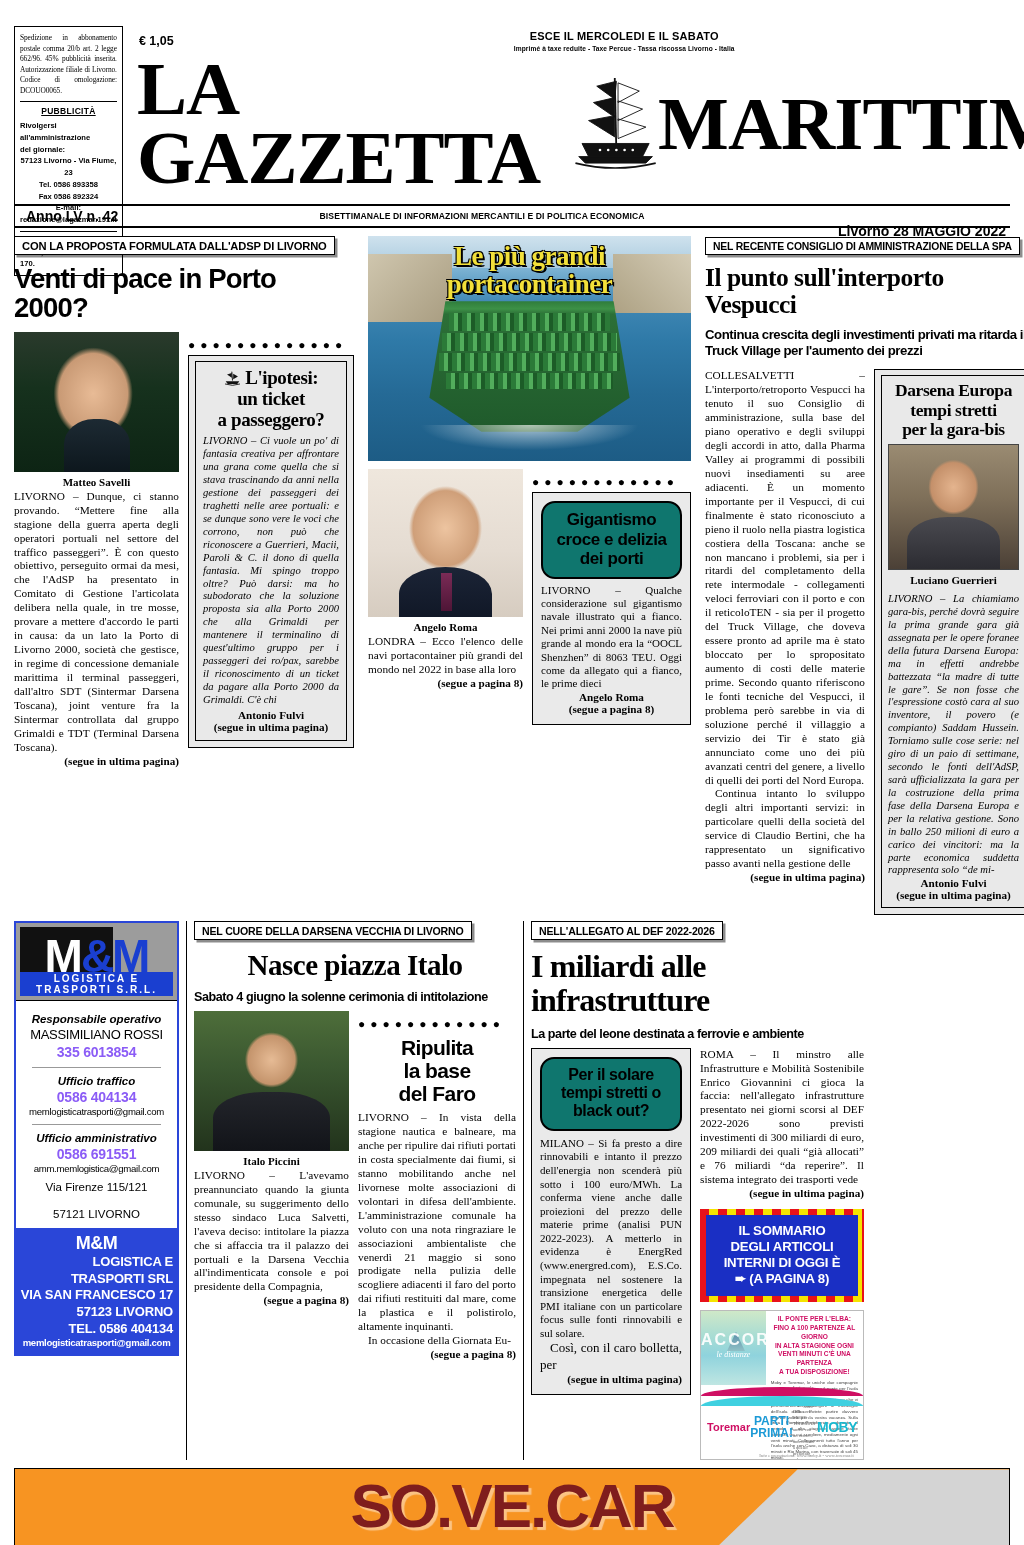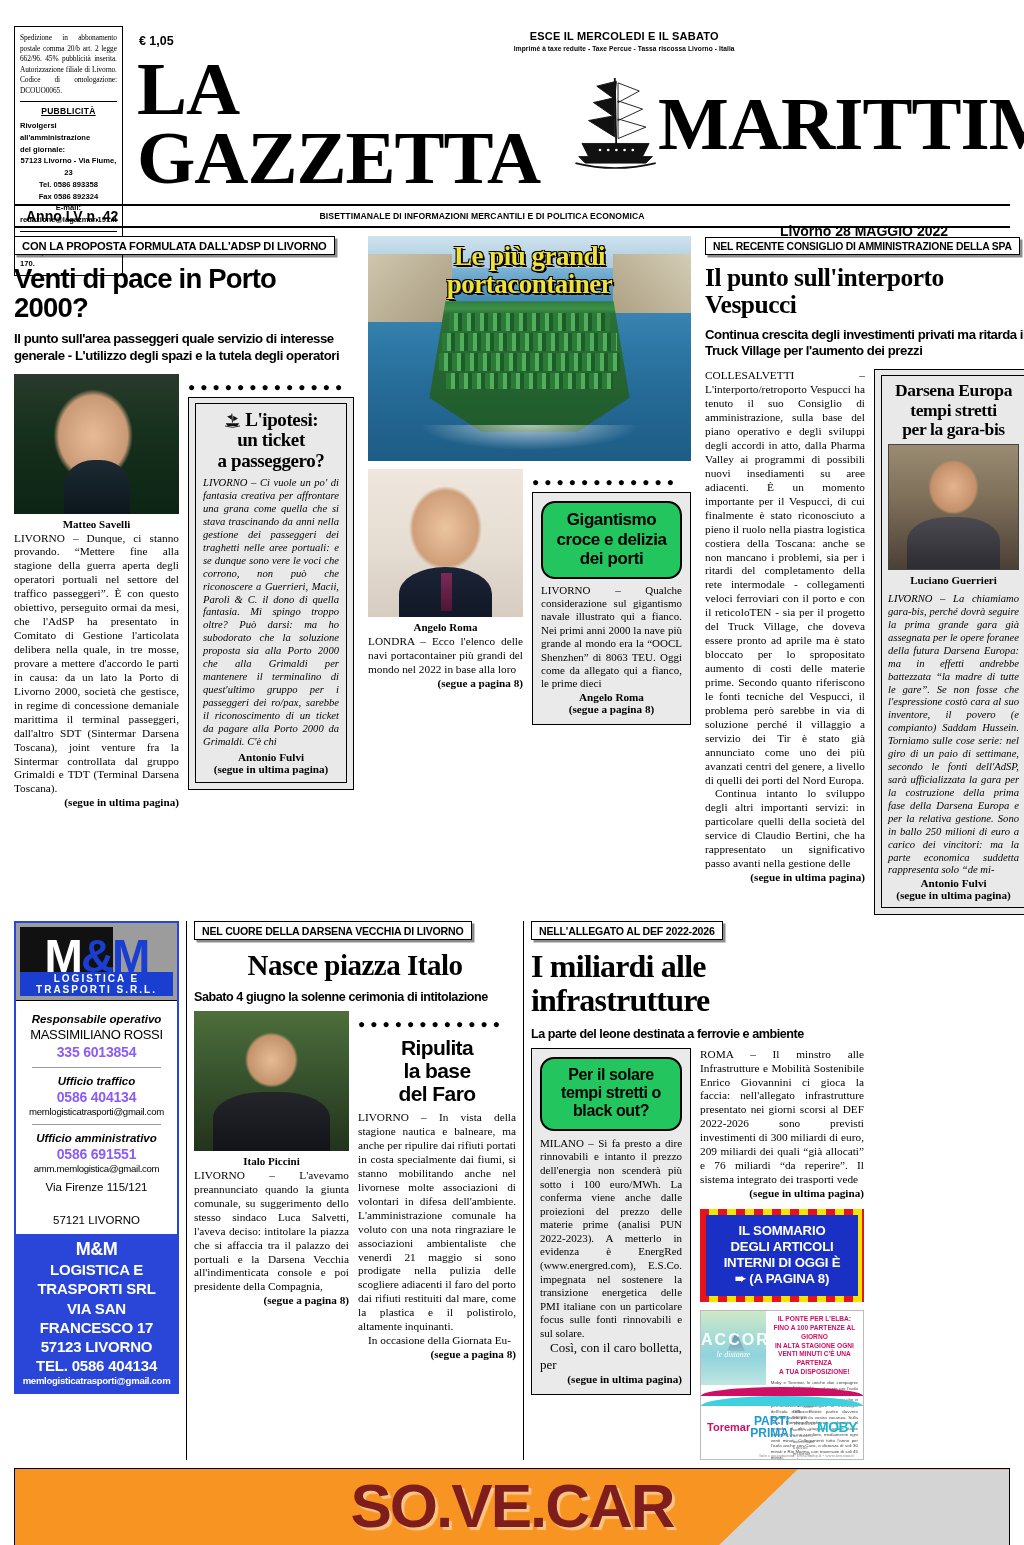--- a/index.html
+++ b/index.html
@@ -30,21 +30,21 @@
 
   .logo-row { display:flex; align-items:center; justify-content:center; margin-top:2px; position:relative; }
   .logo-word { font-family:"Liberation Serif", serif; font-weight:bold; font-size:75px; line-height:0.92; letter-spacing:-1px; }
   .logo-word.left { margin-right:6px; }
   .logo-ship { width:120px; height:118px; margin:0 -4px; }
 
   .mast-bottom { display:flex; align-items:center; border-top:2.5px solid #000; border-bottom:2.5px solid #000; margin-top:4px; height:24px;
                  font-family:"Liberation Sans", sans-serif; }
   .mast-bottom .anno { font-weight:bold; font-size:14px; padding-left:12px; width:170px; }
   .mast-bottom .mid { flex:1; text-align:center; font-size:8.6px; font-weight:bold; letter-spacing:0.1px; }
-  .mast-bottom .date { font-weight:bold; font-size:14px; width:230px; padding-right:4px;margin-top:29px; }
+  .mast-bottom .date { font-weight:bold; font-size:14px; text-align:right; width:230px; padding-right:4px;margin-top:29px; }
 
   
   .kicker { display:inline-block; border:1.5px solid #000; background:#fff; padding:3px 7px 2px;
             font-family:"Liberation Sans", sans-serif; font-weight:bold; font-size:11.2px; letter-spacing:-0.2px;
             box-shadow:2.5px 2.5px 0 rgba(0,0,0,0.45); }
   .headline { font-family:"Liberation Sans", sans-serif; font-weight:bold; font-size:26px; letter-spacing:-0.8px; line-height:1.05; margin:10px 0 8px; }
   .headline.serif { font-family:"Liberation Serif", serif; font-size:30px; letter-spacing:-0.5px; }
   .subhead { font-family:"Liberation Sans", sans-serif; font-weight:bold; font-size:13.2px; line-height:1.28; letter-spacing:-0.45px; }
   .dots { font-size:12px; letter-spacing:5px; line-height:1; color:#000; margin:7px 0 6px; overflow:hidden; white-space:nowrap; }
   .body-txt { font-size:11.3px; line-height:1.235; text-align:justify; hyphens:auto; }
@@ -100,21 +100,21 @@
       font-weight:bold; font-size:27px; line-height:1.05; color:#f2e03a; letter-spacing:-0.5px;
       text-shadow:2px 2px 0 #000, -1px -1px 0 #000, 1px -1px 0 #000, -1px 1px 0 #000; }
 
   
   .boxart { border:1.5px solid #000; background:#e9e9e9; padding:5px 6px 6px; }
   .boxart .inner { border:1px solid #000; background:#e9e9e9; padding:6px 7px 7px; }
   .box-title { text-align:center; font-family:"Liberation Serif", serif; font-weight:bold; font-size:19px; line-height:1.1; letter-spacing:-0.4px; }
   .box-body { font-size:10.6px; line-height:1.22; text-align:justify; font-style:italic; margin-top:5px; }
   .box-body.up { font-style:normal; }
 
-  .rndbox { border:2.2px solid #000; border-radius:14px; background:#22c55e; padding:7px 6px 8px; text-align:center;
+  .rndbox { border:2.2px solid #000; border-radius:14px; background:#0f766e; padding:7px 6px 8px; text-align:center;
      font-family:"Liberation Sans", sans-serif; font-weight:bold; font-size:17px; line-height:1.15; letter-spacing:-0.4px; }
   .framedbox { border:1.6px solid #000; background:#eaeaea; padding:8px 8px 9px; }
 
   
   .mm-ad { border:2px solid #2a46d8; background:#fff; font-family:"Liberation Sans", sans-serif; }
   .mm-logo { background:#9c9c9c; border-bottom:1px solid #000; padding:4px 3px 2px; position:relative; height:78px; }
   .mm-logo .blk { position:absolute; left:4px; top:4px; width:58%; height:52px; background:#111; }
   .mm-logo .mtxt { position:absolute; left:0; right:0; top:10px; text-align:center; font-size:46px; font-weight:bold;
       line-height:1; letter-spacing:-2px; }
   .mm-logo .m1 { color:#fff; }
@@ -124,21 +124,21 @@
       font-size:10px; font-weight:bold; letter-spacing:2px; text-align:center; padding:1px 0; }
   .mm-body { padding:7px 6px 6px; text-align:center; }
   .mm-it { font-style:italic; font-size:11.5px; font-weight:bold; margin-top:5px; }
   .mm-nm { font-size:13px; margin-top:2px; letter-spacing:-0.3px; }
   .mm-tel { font-size:14px; font-weight:bold; color:#8b5cf6; margin-top:2px; letter-spacing:-0.2px; }
   .mm-em { font-size:9.6px; letter-spacing:-0.3px; margin-top:1px; }
   .mm-sep { border-top:1px solid #999; margin:7px 10px; }
   .mm-addr { font-size:11.5px; margin-top:6px; line-height:1.3; }
   .mm-foot { background:#2a46d8; color:#fff; text-align:center; padding:5px 4px 6px; }
   .mm-foot .big { font-size:18px; font-weight:bold; letter-spacing:-0.5px; }
-  .mm-foot .ln { font-size:15px; font-weight:bold; line-height:1.28; letter-spacing:-0.2px; }
+  .mm-foot .ln { font-size:13px; font-weight:bold; line-height:1.28; letter-spacing:-0.2px;text-align:right; }
   .mm-foot .em { font-size:9.6px; font-weight:bold; letter-spacing:-0.3px; }
 
   
   .sommario { position:relative; padding:6px; background:
       repeating-linear-gradient(90deg,#e8121a 0 9px,#f5e400 9px 18px); }
   .sommario .in { background:#1a2fc4; color:#fff; text-align:center; font-family:"Liberation Sans", sans-serif;
       font-weight:bold; font-size:13.2px; line-height:1.22; padding:8px 4px 9px; letter-spacing:-0.2px; }
 
   
   .moby { border:1px solid #bbb; background:#fff; display:flex; flex-direction:column; height:150px; overflow:hidden; position:relative; }
@@ -234,21 +234,20 @@
     <div class="anno">Anno LV n. 42</div>
     <div class="mid">BISETTIMANALE DI INFORMAZIONI MERCANTILI E DI POLITICA ECONOMICA</div>
     <div class="date">Livorno 28 MAGGIO 2022</div>
   </div>
 
   <div class="cols" style="align-items:stretch;">
 
     <div class="col" style="width:340px;">
       <div class="kicker">CON LA PROPOSTA FORMULATA DALL'ADSP DI LIVORNO</div>
       <div class="headline" style="font-size:27.5px;">Venti di pace in Porto 2000?</div>
-      <div class="subhead">Il punto sull'area passeggeri quale servizio di interesse generale - L'utilizzo degli spazi e la tutela degli operatori</div>
 
       <div style="display:flex; gap:9px; margin-top:9px;">
         <div style="width:165px;">
           <div class="photo ph-savelli" style="width:165px;height:140px;"></div>
           <div class="caption">Matteo Savelli</div>
           <div class="body-txt">LIVORNO – Dunque, ci stanno provando. “Mettere fine alla stagione della guerra aperta degli operatori portuali nel settore del traffico passeggeri”. È con questo obiettivo, perseguito ormai da mesi, che l'AdSP ha presentato in Comitato di Gestione l'articolata delibera nella quale, in tre mosse, provare a mettere d'accordo le parti in causa: da un lato la Porto di Livorno 2000, società che gestisce, in regime di concessione demaniale marittima il terminal passeggeri, dall'altro SDT (Sintermar Darsena Toscana), joint venture fra la Sintermar controllata dal gruppo Grimaldi e TDT (Terminal Darsena Toscana).</div>
           <div class="segue">(segue in ultima pagina)</div>
         </div>
 
         <div style="width:166px;">
@@ -368,21 +367,21 @@
           <div class="mm-tel">335 6013854</div>
           <div class="mm-sep"></div>
           <div class="mm-it">Ufficio traffico</div>
           <div class="mm-tel">0586 404134</div>
           <div class="mm-em">memlogisticatrasporti@gmail.com</div>
           <div class="mm-sep"></div>
           <div class="mm-it">Ufficio amministrativo</div>
           <div class="mm-tel">0586 691551</div>
           <div class="mm-em">amm.memlogistica@gmail.com</div>
           <div class="mm-addr">Via Firenze 115/121</div>
-          <div class="mm-addr" style="margin-top:18px;">57121 LIVORNO</div>
+          <div class="mm-addr" style="margin-top:12px;">57121 LIVORNO</div>
         </div>
         <div class="mm-foot">
           <div class="big">M&amp;M</div>
           <div class="ln">LOGISTICA E TRASPORTI SRL</div>
           <div class="ln">VIA SAN FRANCESCO 17</div>
           <div class="ln">57123 LIVORNO</div>
           <div class="ln">TEL. 0586 404134</div>
           <div class="em">memlogisticatrasporti@gmail.com</div>
         </div>
       </div>

